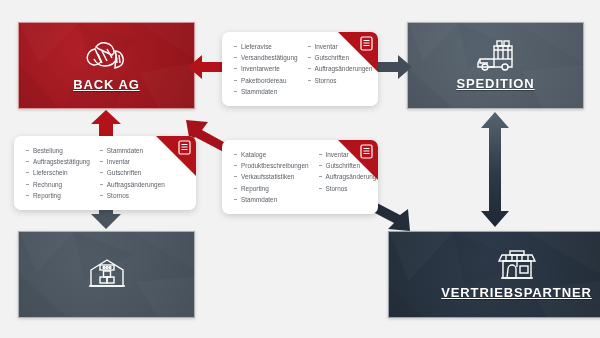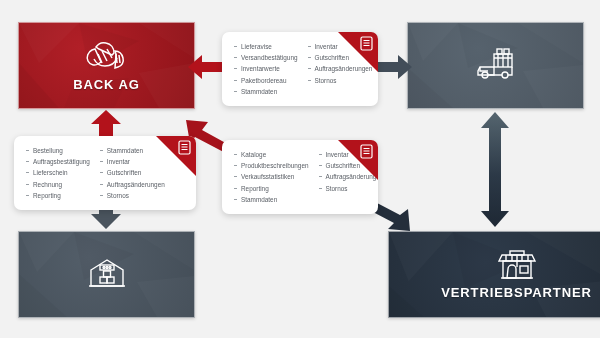--- a/index.html
+++ b/index.html
@@ -19,20 +19,21 @@
     align-items:center;justify-content:center;
     overflow:hidden;
   }
   .panel .facets{position:absolute;inset:0;opacity:.5;}
   .panel .pico{position:relative;z-index:2;}
   .panel .plabel{
     position:relative;z-index:2;
     color:#fff;font-weight:bold;letter-spacing:.9px;
     font-size:13px;margin-top:0;
     text-shadow:0 1px 1px rgba(0,0,0,.35);
+    text-decoration:underline;
   }
   #panel-back{left:18px;top:22px;width:175px;height:85px;
     background:radial-gradient(circle at 35% 30%,#b11f27 0%,#8e1319 100%);}
   #panel-sped{left:407px;top:22px;width:175px;height:85px;
     background:radial-gradient(circle at 40% 30%,#5a6671 0%,#4b555f 100%);}
   #panel-lief{left:18px;top:231px;width:175px;height:85px;
     background:radial-gradient(circle at 40% 30%,#535e69 0%,#434d57 100%);}
   #panel-vert{left:388px;top:231px;width:175px;height:85px;
     background:radial-gradient(circle at 45% 35%,#2e3b4a 0%,#222c38 100%);padding-left:40px;}
 
@@ -106,20 +107,21 @@
         <path d="M20 10h18M24 6v13M29 6v13M34 6v13"></path>
         <rect x="23" y="1" width="5" height="5"></rect>
           <rect x="30" y="1" width="5" height="5"></rect>
         <path d="M20 19H6l-2 4v4h16z"></path>
         <path d="M6 19v4h8"></path>
         <circle cx="11" cy="27" r="3"></circle>
           <circle cx="31" cy="27" r="3"></circle>
         <path d="M14 27h14M34 27h4v-8"></path>
       </svg>
     </span>
+    <span class="plabel">SPEDITION</span>
   </div>
 
   <div class="panel" id="panel-lief">
     <svg class="facets" viewBox="0 0 175 85" preserveAspectRatio="none">
       <polygon points="0,0 55,0 18,40" fill="#ffffff" opacity=".05"></polygon>
       <polygon points="55,0 115,22 65,48" fill="#000000" opacity=".07"></polygon>
       <polygon points="115,0 175,0 175,38" fill="#ffffff" opacity=".04"></polygon>
       <polygon points="0,42 48,85 0,85" fill="#000000" opacity=".07"></polygon>
       <polygon points="118,50 175,44 175,85 138,85" fill="#ffffff" opacity=".05"></polygon>
     </svg>

